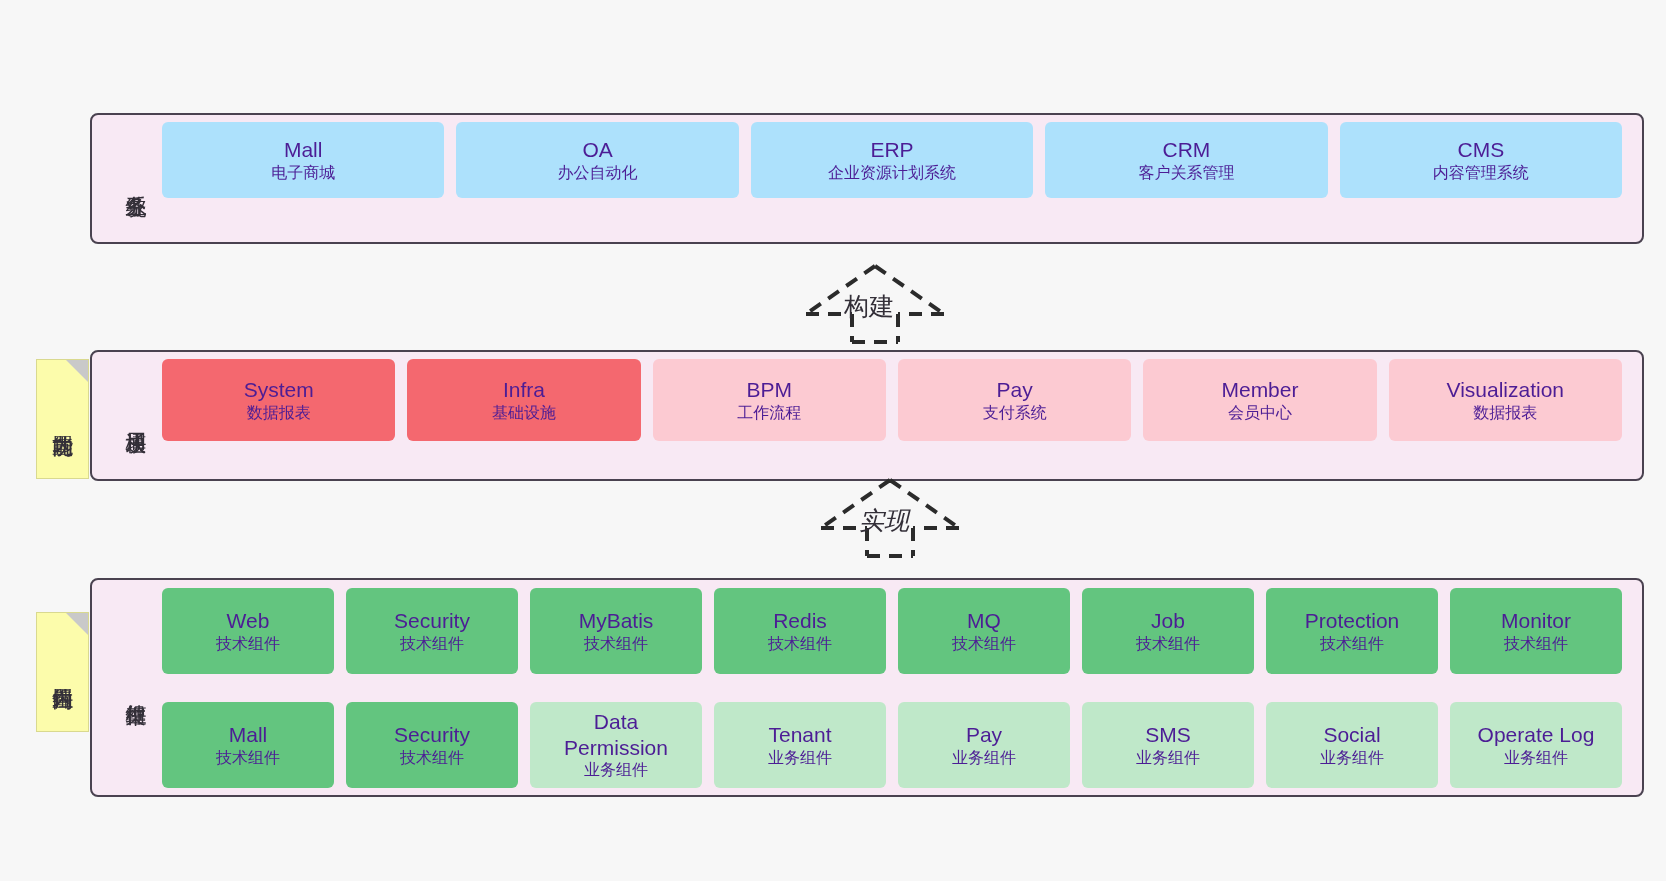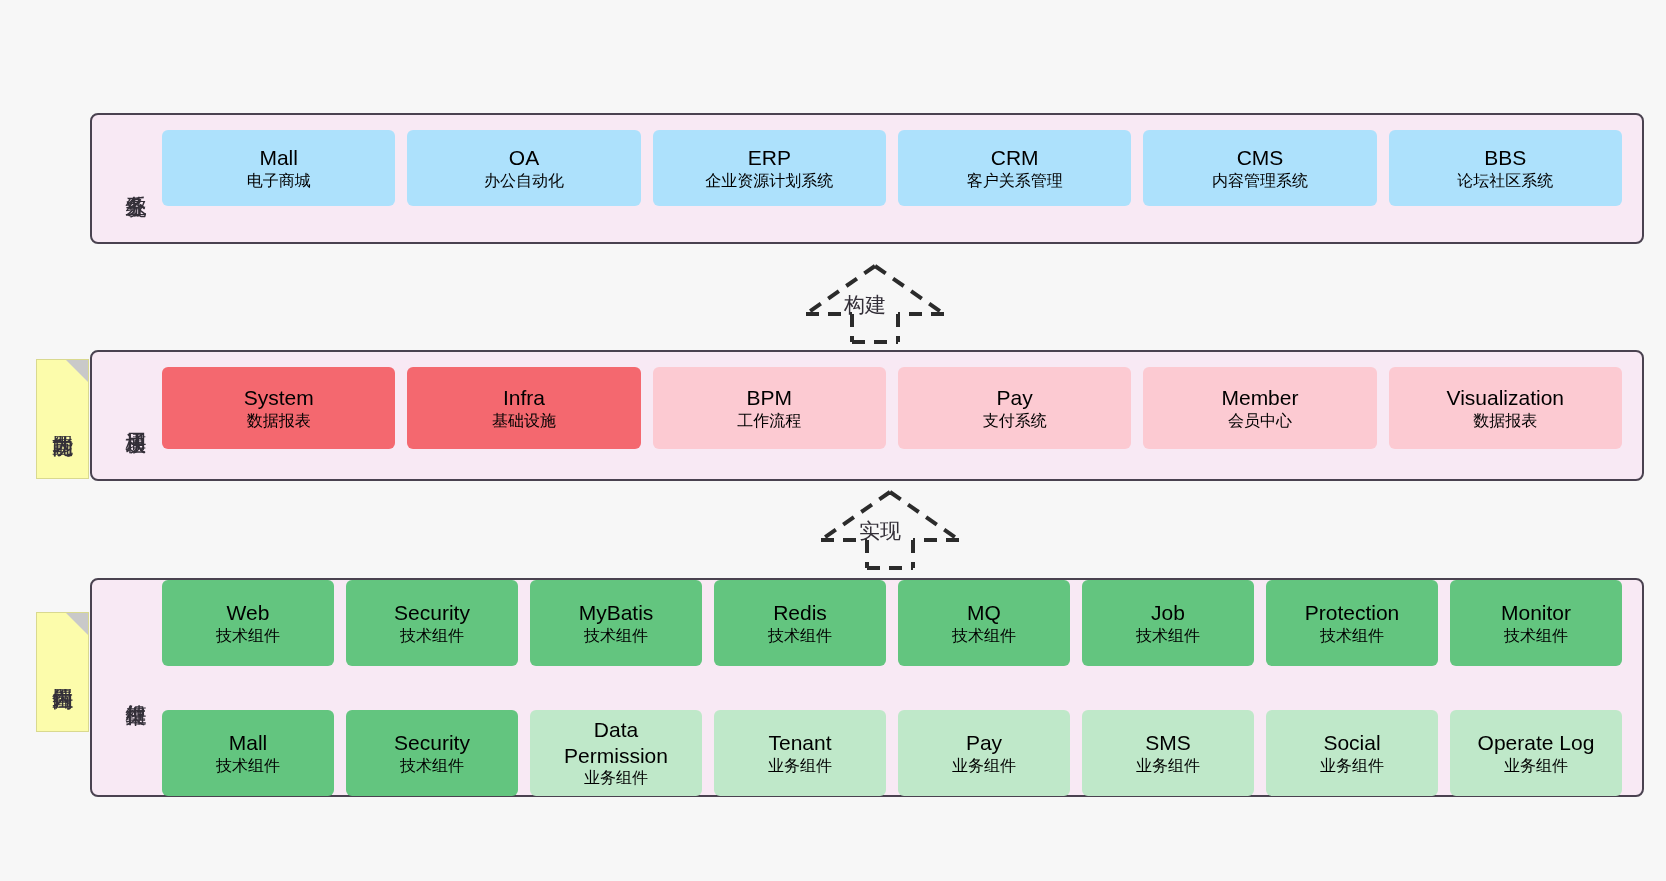--- a/index.html
+++ b/index.html
@@ -51,28 +51,28 @@
     height: 100%;
     padding: 0 14px 0 8px;
   }
   .row {
     display: flex;
     justify-content: space-between;
   }
 
   .card {
     flex: 1 1 0;
-    margin: 15px 6px;
+    margin: 7px 6px;
     border-radius: 6px;
     display: flex;
     flex-direction: column;
     align-items: center;
     justify-content: center;
     text-align: center;
-    color: #000000;
+    color: #4c1d95;
     line-height: 1.22;
     padding: 4px 16px;
   }
   .card .t1 { font-size: 21px; }
   .card .t2 { font-size: 16px; }
 
   
   #layer-business { left: 90px; top: 113px; width: 1554px; height: 131px; }
   #layer-business .card { background: #ade1fc; height: 76px; }
 
@@ -113,28 +113,28 @@
     border-left: 22px solid transparent;
   }
   #note-func { left: 36px; top: 359px; height: 120px; }
   #note-comp { left: 36px; top: 612px; height: 120px; }
 
   
   .uml-arrow { position: absolute; }
   .uml-arrow svg { display: block; overflow: visible; }
   .uml-label {
     position: absolute;
-    font-size: 21px;
+    font-size: 25px;
     color: #332f38;
     white-space: nowrap;
     line-height: 1;
   }
   #arrow-build { left: 800px; top: 262px; width: 150px; height: 82px; }
   #arrow-build .uml-label { left: 44px; top: 32px; }
-  #arrow-impl  { left: 815px; top: 488px; width: 150px; height: 82px; }
+  #arrow-impl  { left: 815px; top: 476px; width: 150px; height: 82px; font-style: italic; }
   #arrow-impl  .uml-label { left: 44px; top: 32px; }
 </style>
 </head>
 <body>
 
 <div id="stage">
 
   <div class="layer" id="layer-business">
     <div class="layer-title">业务系统</div>
     <div class="cards">
@@ -150,24 +150,20 @@
         <div class="t1">ERP</div>
         <div class="t2">企业资源计划系统</div>
       </div>
       <div class="card">
         <div class="t1">CRM</div>
         <div class="t2">客户关系管理</div>
       </div>
       <div class="card">
         <div class="t1">CMS</div>
         <div class="t2">内容管理系统</div>
-      </div>
-      <div class="card">
-        <div class="t1">BBS</div>
-        <div class="t2">论坛社区系统</div>
       </div>
     </div>
   </div>
 
   <div class="uml-arrow" id="arrow-build">
     <svg width="150" height="82" viewBox="0 0 150 82">
       <path d="M 75 4 L 144 52 M 75 4 L 6 52 M 6 52 L 52 52 M 144 52 L 98 52 M 52 52 L 52 80 M 98 52 L 98 80 M 52 80 L 98 80" fill="none" stroke="#2b2b2b" stroke-width="4" stroke-dasharray="13,9" stroke-linecap="butt"></path>
     </svg>
     <div class="uml-label">构建</div>
   </div>

